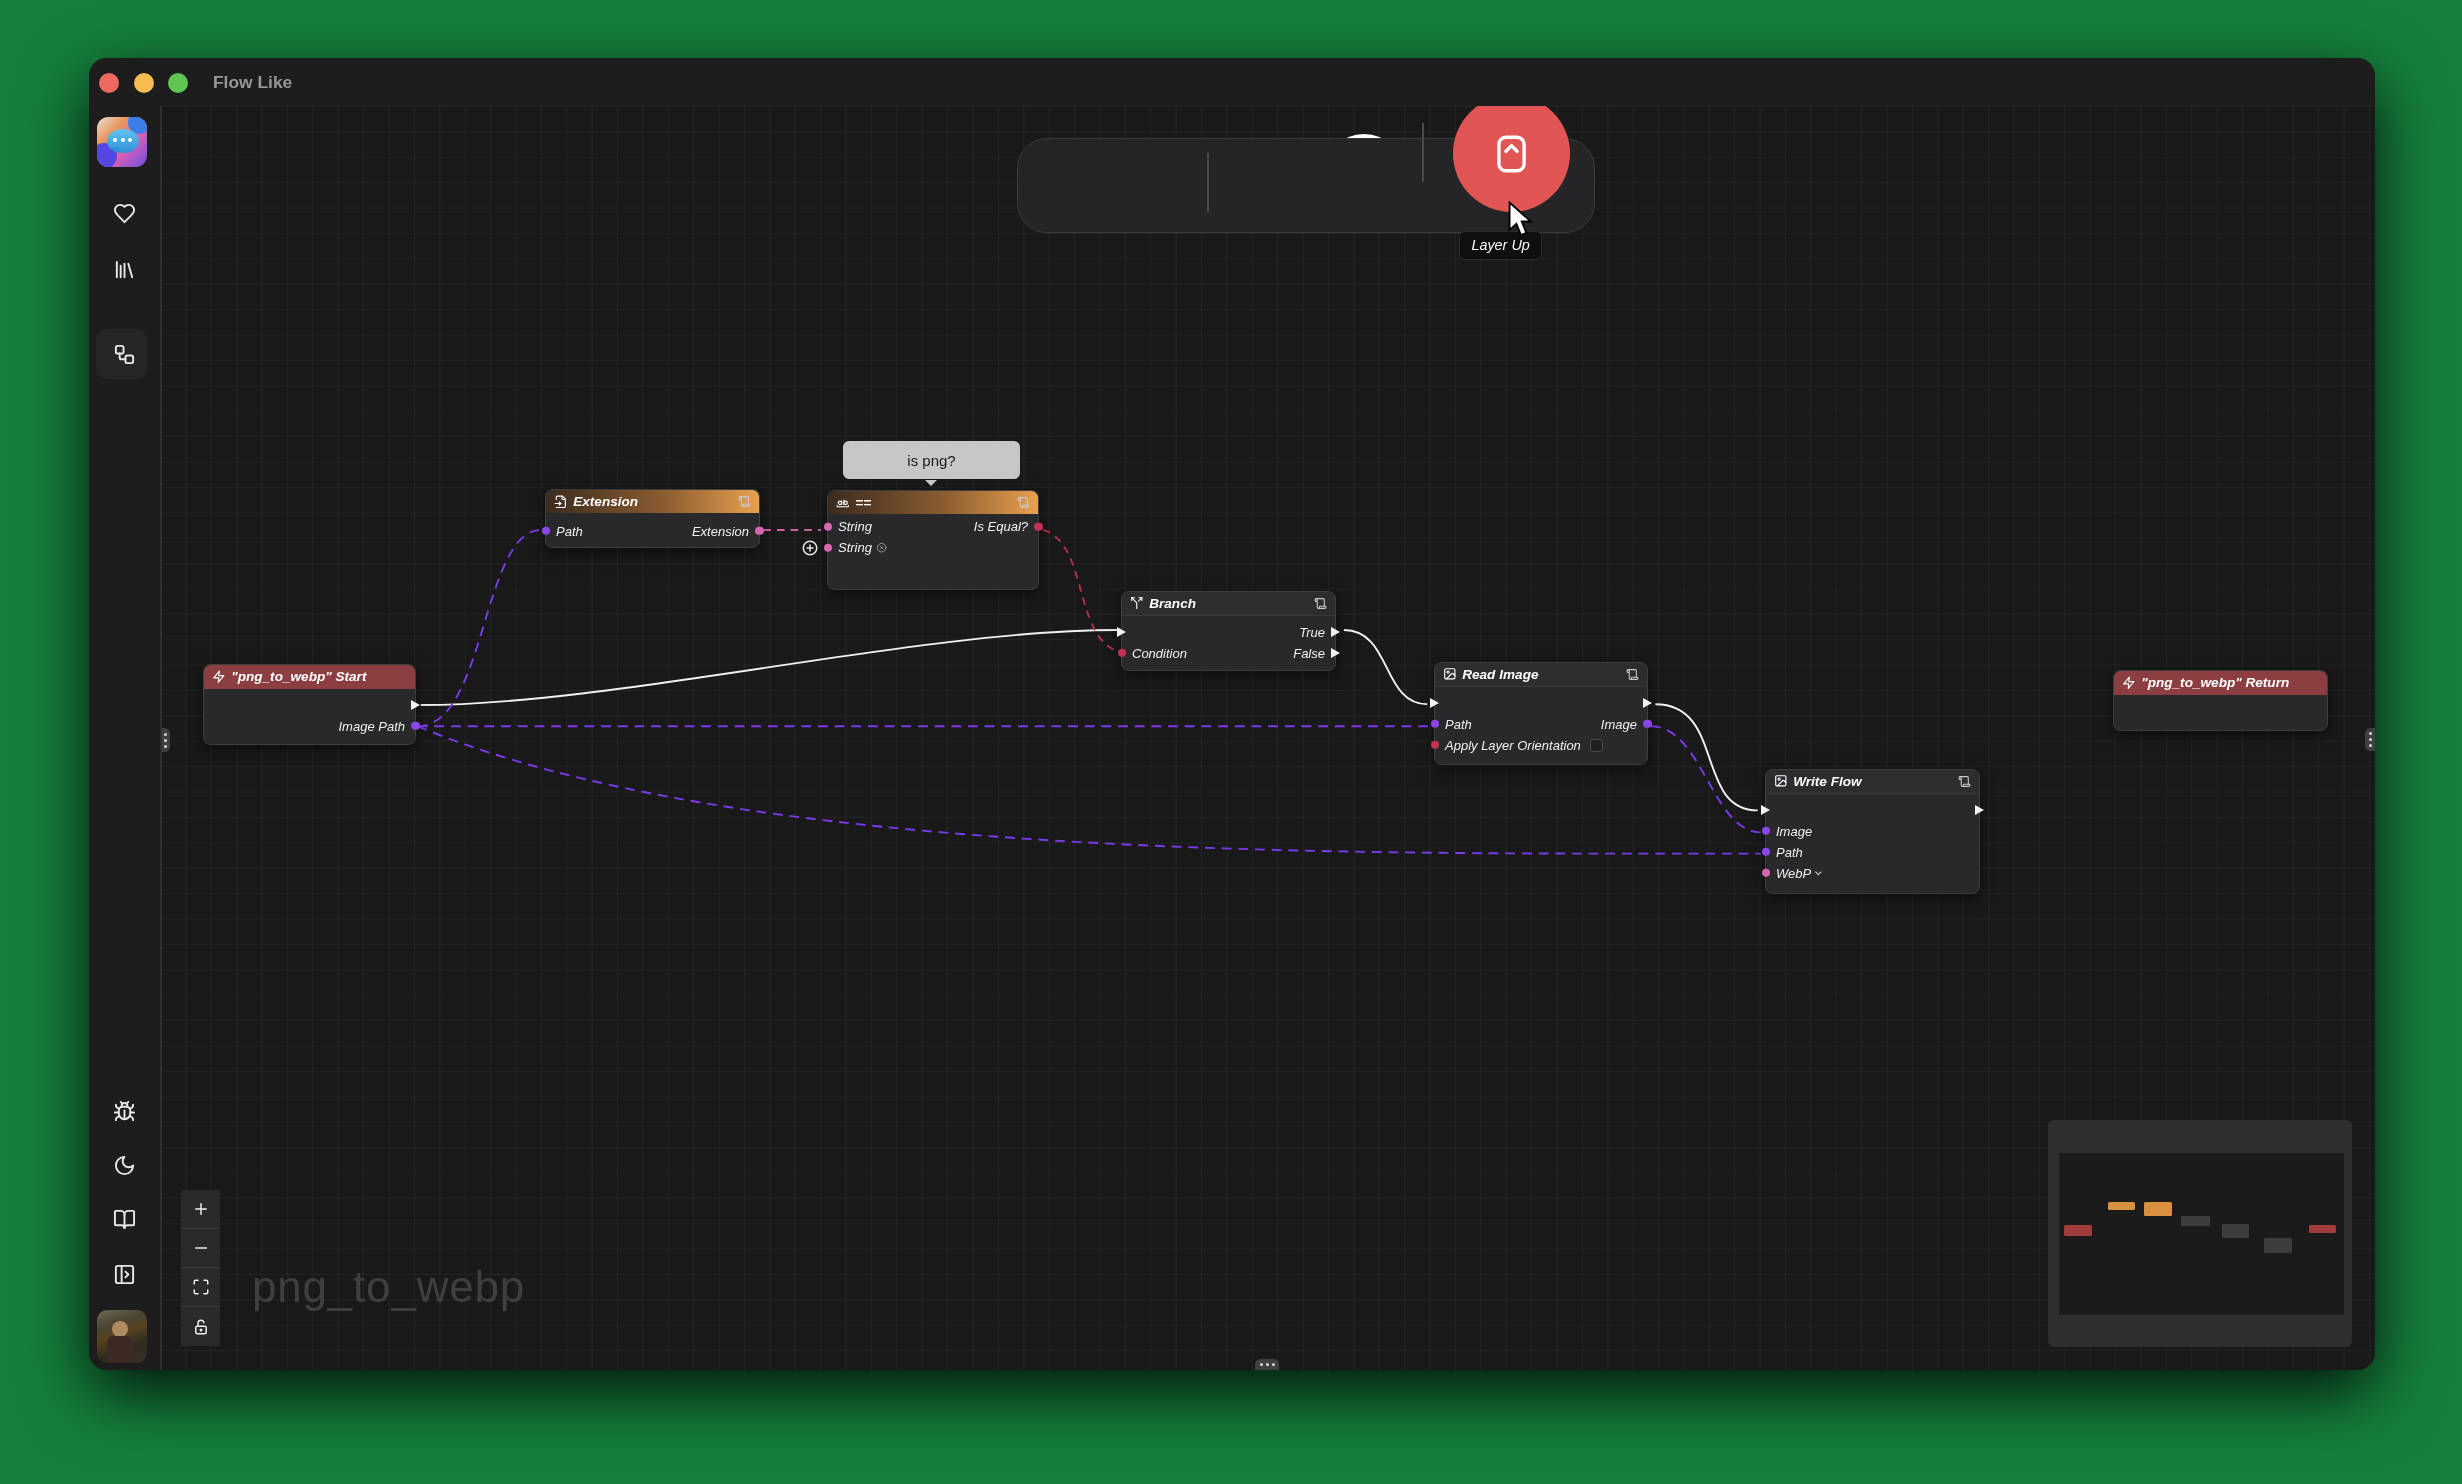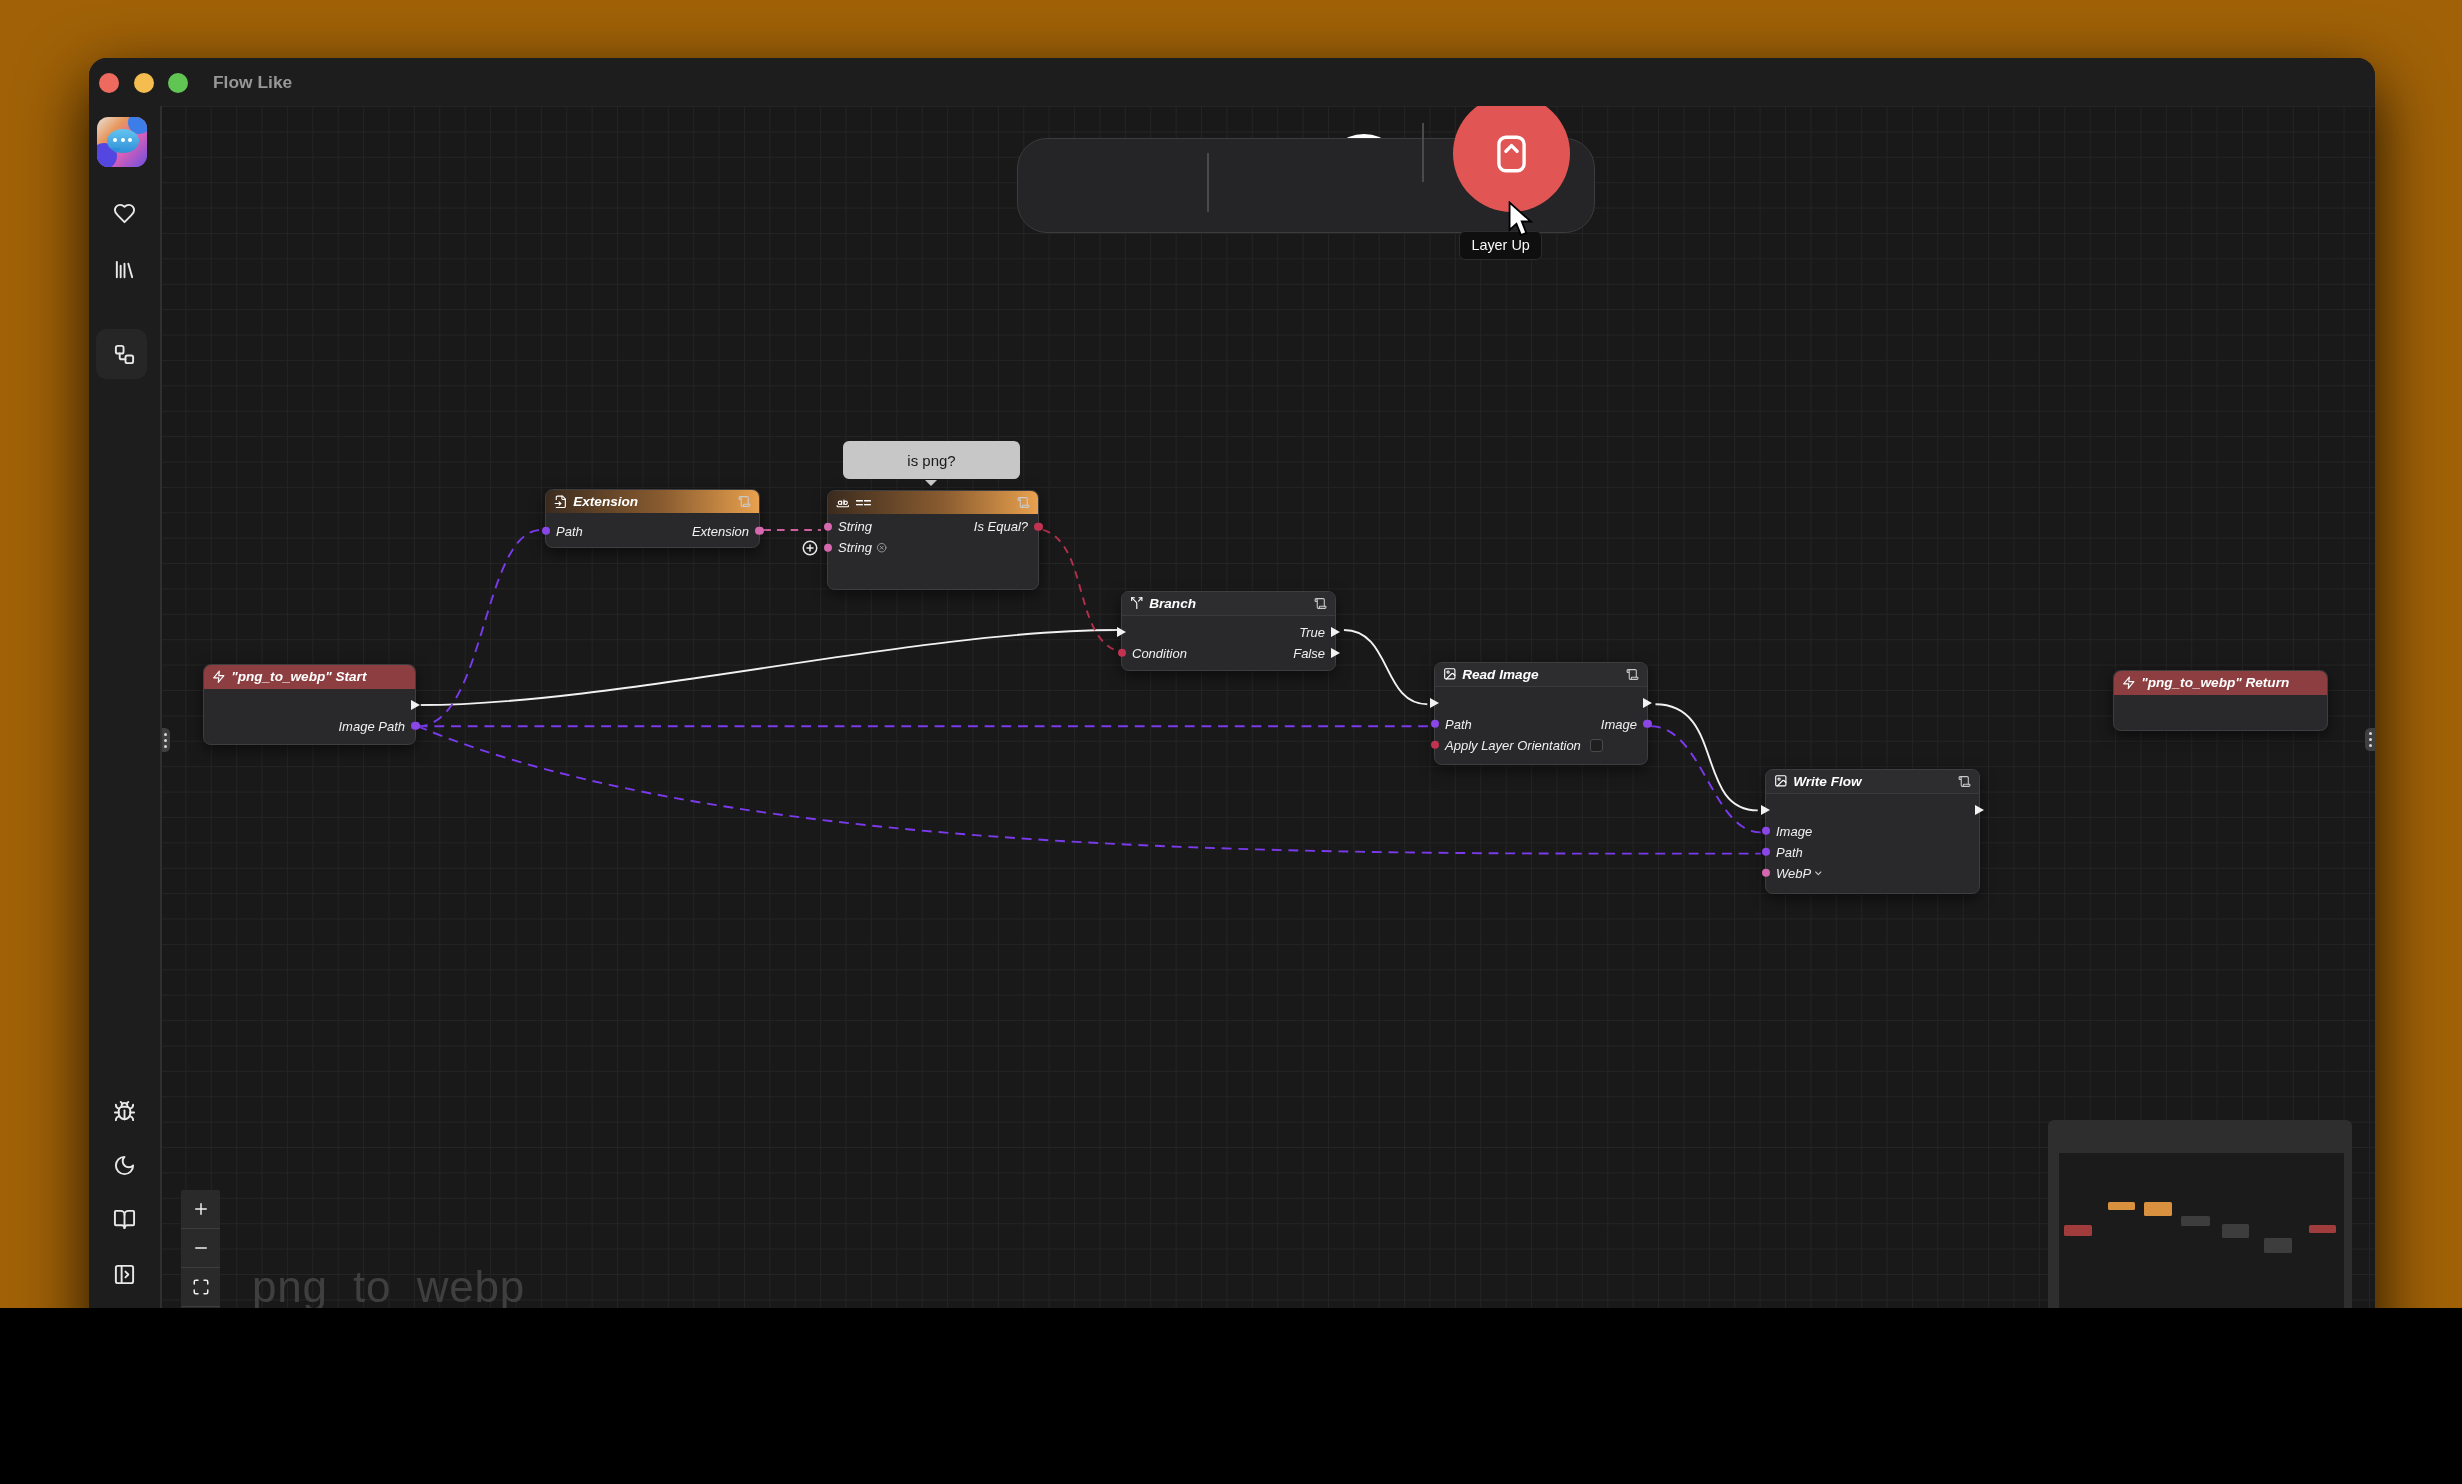--- a/index.html
+++ b/index.html
@@ -1,17 +1,17 @@
 <!DOCTYPE html>
 <html style="font-size:12px"><head>
 <meta charset="utf-8">
 <style>
   html,body{margin:0;padding:0;background:#000;}
   *{box-sizing:border-box;}
-  .stage{position:relative;width:2462px;height:1308px;background:#a16207;overflow:hidden;
+  .stage{position:relative;width:2462px;height:1484px;background:#15803d;overflow:hidden;
          font-family:"Liberation Sans","DejaVu Sans",sans-serif;}
   .window{position:absolute;left:89px;top:58px;width:2286px;height:1312px;background:#1d1d1d;
           border-radius:18px;overflow:hidden;box-shadow:0 23px 68px rgba(0,0,0,.85);}
   
   .titlebar{position:absolute;left:0;top:0;right:0;height:48px;background:#1d1d1d;z-index:20;}
   .tl{position:absolute;top:15px;width:20px;height:20px;border-radius:50%;}
   .tl.red{left:10px;background:#ee6a5f;}
   .tl.yellow{left:45px;background:#f5bd4f;}
   .tl.green{left:79px;background:#61c554;}
   .wtitle{position:absolute;left:124px;top:14.4px;font-size:17.4px;font-weight:bold;color:#979797;}
@@ -69,21 +69,21 @@
   .comment:after{content:"";position:absolute;left:82px;bottom:-6.8px;border:6.8px solid transparent;border-top-color:#c7c7c7;border-bottom:none;}
   
   .toolbar{position:absolute;left:857px;top:32px;width:578px;height:95px;background:#252527;
            border:0.8px solid #3c3c3e;border-radius:30px;z-index:6;}
   .tbtn{position:absolute;border-radius:50%;background:#d6d6d6;color:#1b1b1b;display:flex;align-items:center;justify-content:center;}
   .tbtn svg{width:32px;height:32px;}
   .tb-sep{position:absolute;width:1.5px;background:#4a4a4a;z-index:6;}
   .redbtn{position:absolute;left:1293px;top:-10.6px;width:117px;height:117px;border-radius:50%;background:#e25555;
           display:flex;align-items:center;justify-content:center;z-index:7;}
   .tooltip{position:absolute;left:1299px;top:125px;background:#0f0f0f;border:0.8px solid #2c2c2c;border-radius:6px;
-           padding:5.3px 11.4px;font-size:14.4px;color:#fafafa;z-index:9;}
+           padding:5.3px 11.4px;font-size:14.4px;color:#fafafa;z-index:9;font-style:italic;}
   .cursor{position:absolute;left:1348px;top:95px;z-index:12;}
   
   .zoomctl{position:absolute;left:21px;top:1084px;width:39px;background:#2a2a2a;z-index:6;border-radius:1.5px;}
   .zbtn{width:39px;height:39px;display:flex;align-items:center;justify-content:center;color:#efefef;border-bottom:0.8px solid #3d3d3d;}
   .zbtn:last-child{border-bottom:none;}
   .zbtn svg{width:18px;height:18px;}
   
   .minimap{position:absolute;left:1888px;top:1014px;width:304px;height:227px;background:#2e2e2e;border-radius:6px;z-index:4;}
   .mm-view{position:absolute;left:10.6px;top:33px;width:285px;height:162px;background:#1b1b1b;}
   .mm-node{position:absolute;border-radius:1.5px;}

